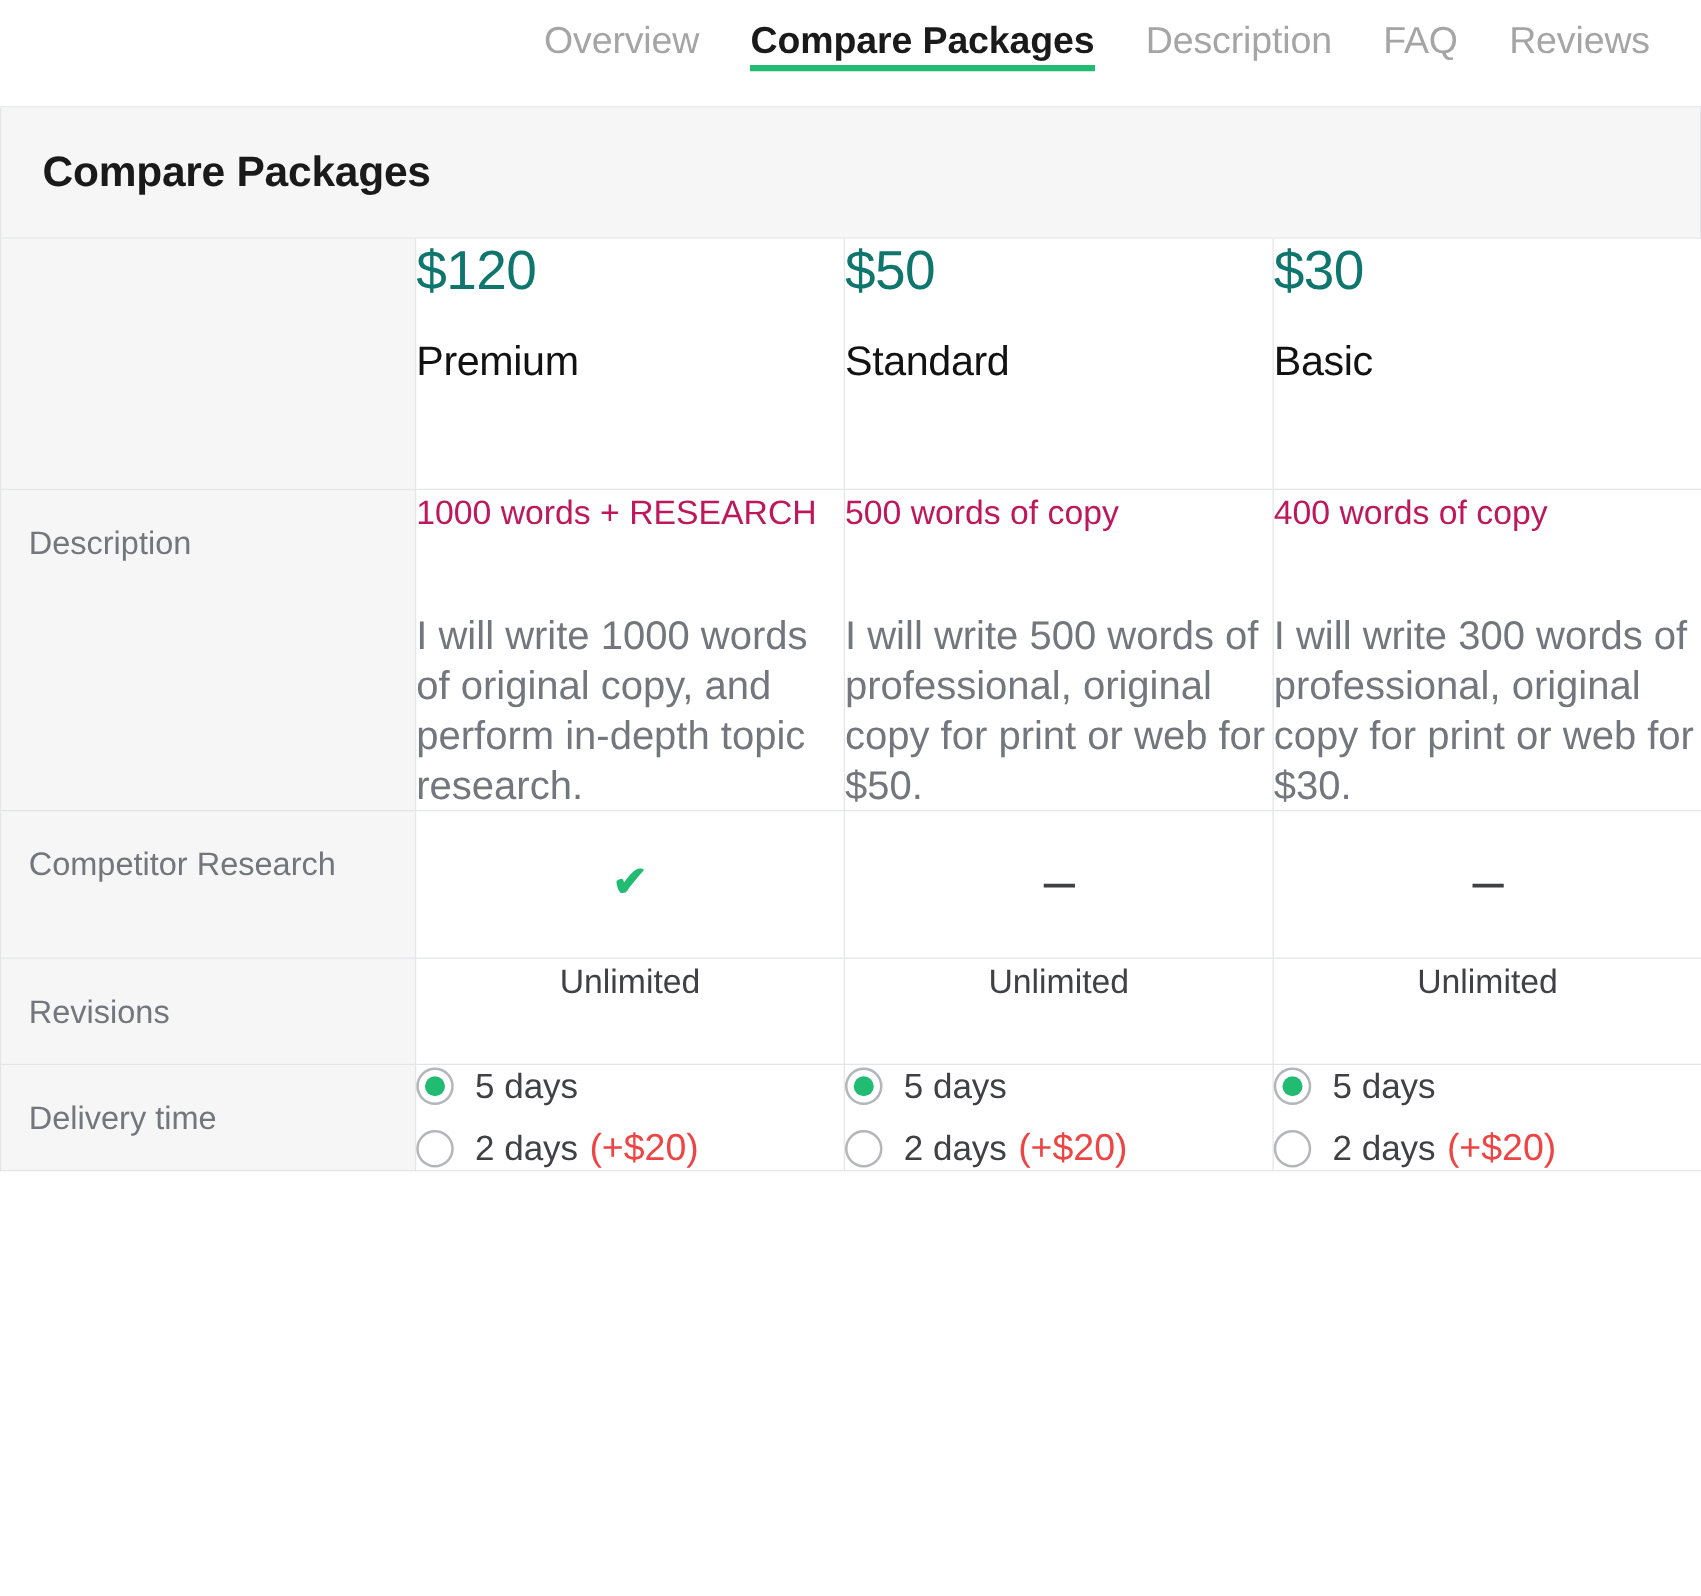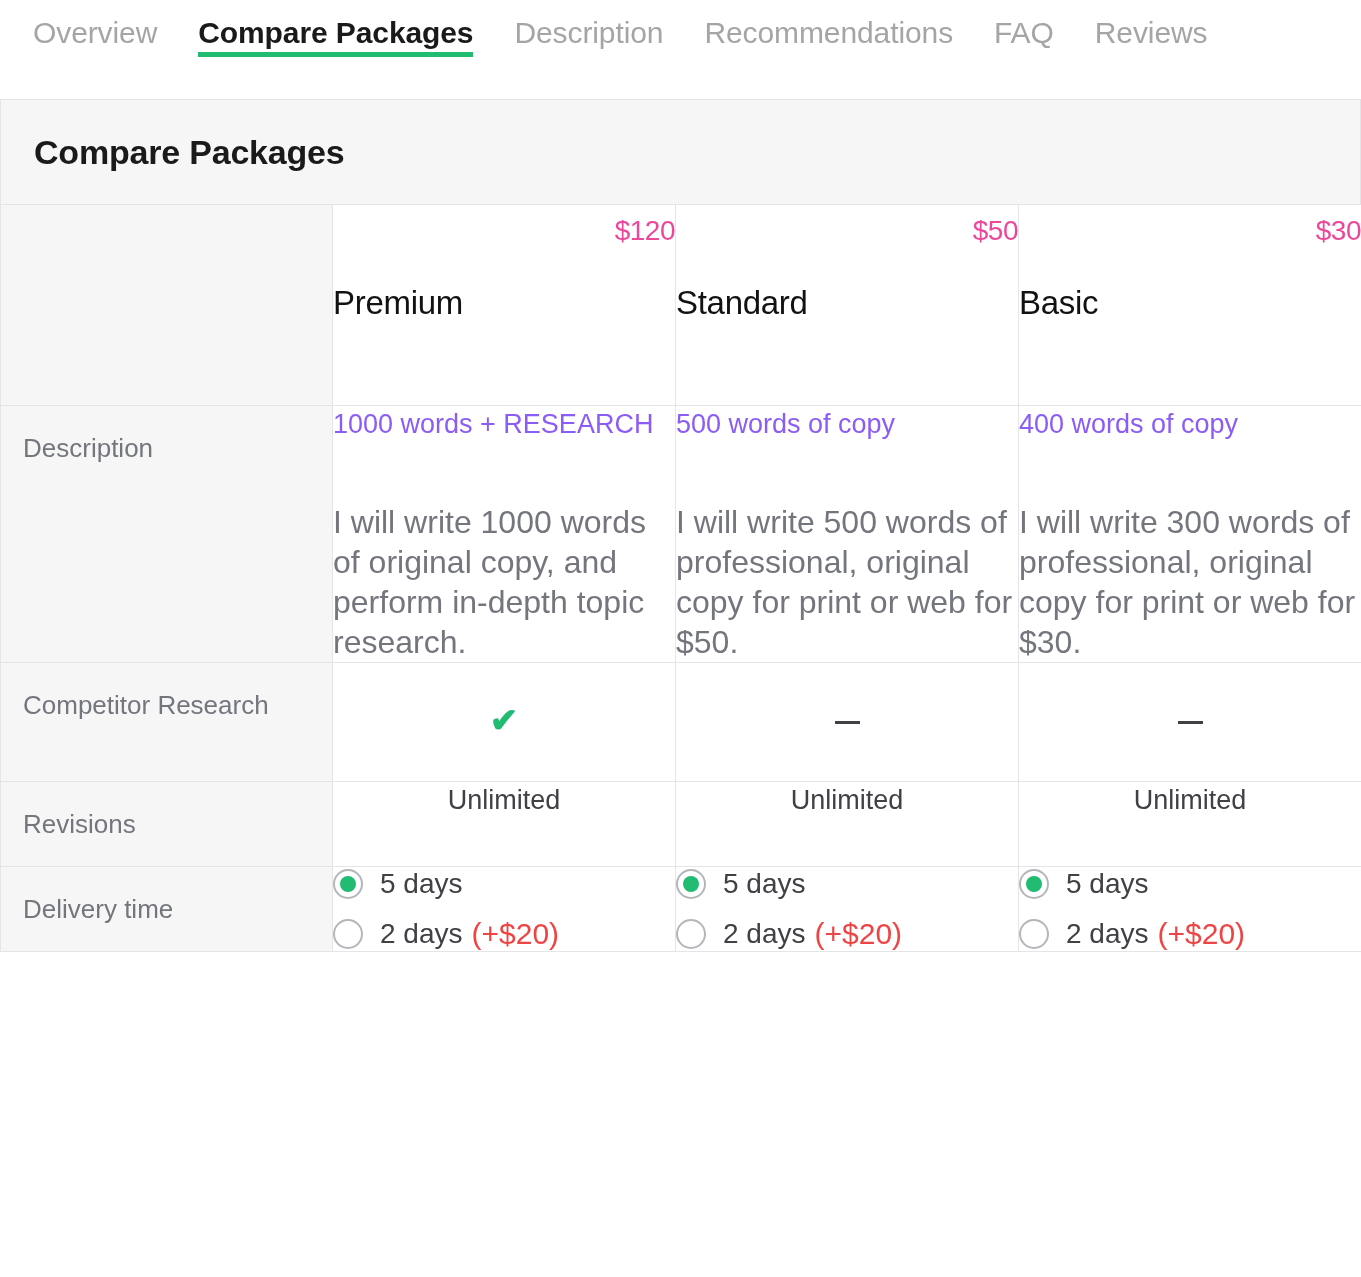--- a/index.html
+++ b/index.html
@@ -10,27 +10,28 @@
   body {
     width: 1361px;
     height: 1277px;
     font-family: "Liberation Sans", sans-serif;
     -webkit-font-smoothing: antialiased;
     overflow: hidden;
   }
 
   
   .tabbar {
-    height: 100px;
+    height: 86px;
     background: #ffffff;
     display: flex;
     align-items: flex-start;
     padding: 0 0 0 33px;
     box-sizing: border-box;
     position: relative;
+    justify-content: flex-end;
   }
   .tabbar::after {
     content: "";
     position: absolute;
     left: 0; right: 0; bottom: 0;
     height: 1px;
     background: #e4e5e7;
   }
   .tab {
     position: relative;
@@ -106,42 +107,41 @@
     border-bottom: 1px solid #e4e5e7;
   }
 
   
   .pkghead {
     padding: 36px 30px 34px 30px;
     height: 200px;
     box-sizing: border-box;
   }
   .price {
-    font-size: 28px;
+    font-size: 44px;
     line-height: 52px;
-    color: #ec4899;
+    color: #0f766e;
     letter-spacing: -0.5px;
-    text-align: right;
   }
   .pkgname {
     font-size: 33px;
     line-height: 48px;
     color: #121212;
     margin-top: 22px;
     letter-spacing: -0.3px;
   }
 
   
   .desc {
     padding: 24px 30px 28px 30px;
   }
   .desc-title {
     font-size: 27px;
     line-height: 36px;
-    color: #8b5cf6;
+    color: #be185d;
   }
   .desc-body {
     font-size: 32px;
     line-height: 40px;
     color: #74767e;
     margin-top: 60px;
   }
 
   
   .val {
@@ -222,23 +222,20 @@
   <div class="tab">
     <span>Overview</span>
   </div>
   <div class="tab active">
     <span>Compare Packages</span>
   </div>
   <div class="tab">
     <span>Description</span>
   </div>
   <div class="tab">
-    <span>Recommendations</span>
-  </div>
-  <div class="tab">
     <span>FAQ</span>
   </div>
   <div class="tab">
     <span>Reviews</span>
   </div>
 </div>
 
 <div class="titleband">
   <h1>Compare Packages</h1>
 </div>

